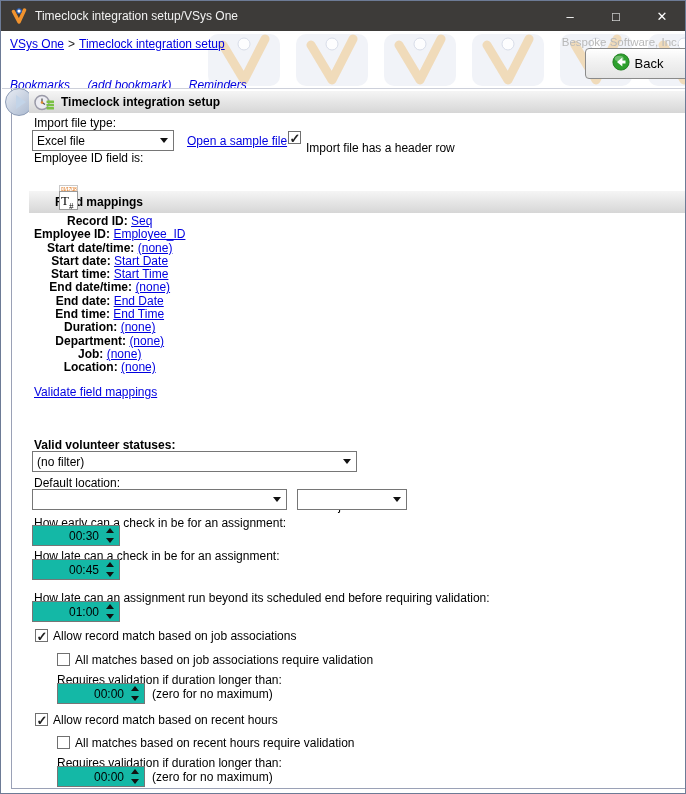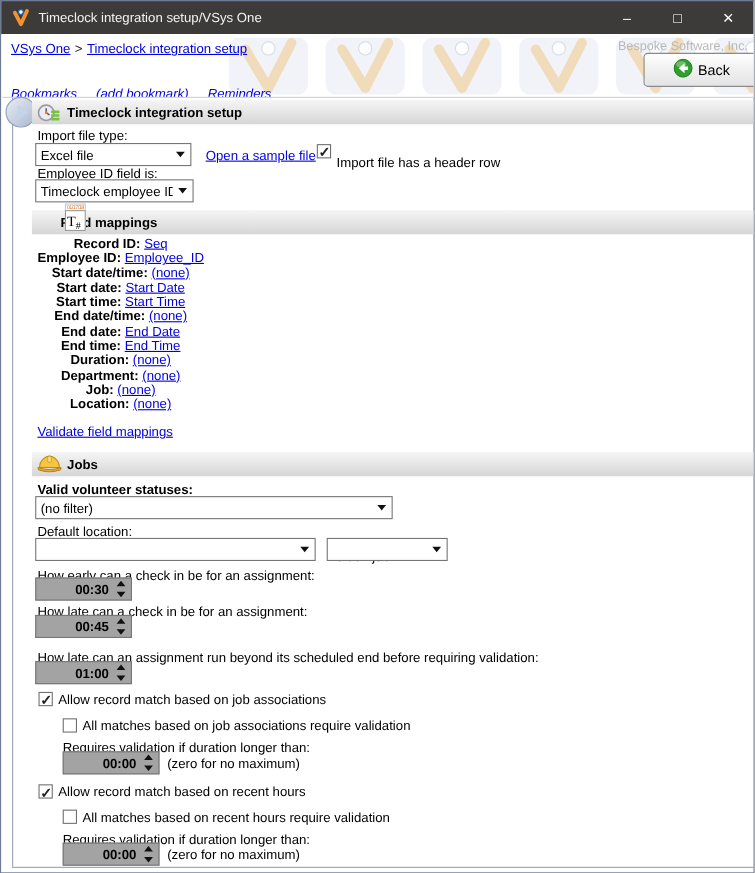--- a/index.html
+++ b/index.html
@@ -48,21 +48,21 @@
   .lbl { position:absolute; font-size:12px; white-space:nowrap; }
   
   .combo { position:absolute; height:21px; background:#fff; border:1px solid #767676; }
   .combo .val { position:absolute; left:4px; top:0; bottom:0; right:18px; display:flex; align-items:center;
     font-size:12px; white-space:nowrap; overflow:hidden; }
   .combo .dd { position:absolute; right:1px; top:1px; bottom:1px; width:16px;
     display:flex; align-items:center; justify-content:center; background:#fff; }
   .combo .dd i { width:0; height:0; border-left:4px solid transparent; border-right:4px solid transparent;
     border-top:5px solid #111; }
   
-  .spin { position:absolute; width:88px; height:21px; background:#a3a3a3; border:1px solid #767676;font-weight:bold; }
+  .spin { position:absolute; width:88px; height:21px; background:#14b8a6; border:1px solid #767676; }
   .spin .val { position:absolute; right:20px; top:0; bottom:0; display:flex; align-items:center; font-size:12px; }
   .spin .btns { position:absolute; right:3px; top:2px; bottom:2px; width:12px;
     display:flex; flex-direction:column; justify-content:space-between; align-items:center; }
   .spin .up { width:0; height:0; border-left:4px solid transparent; border-right:4px solid transparent;
     border-bottom:5px solid #111; }
   .spin .dn { width:0; height:0; border-left:4px solid transparent; border-right:4px solid transparent;
     border-top:5px solid #111; }
   
   .checkbox { position:absolute; width:13px; height:13px; background:#fff; border:1px solid #707070; }
   .checkbox.checked::after { content:"\2713"; position:absolute; left:0.5px; top:-1.5px;
@@ -177,26 +177,20 @@
   <div class="combo" style="left:31px; top:129px; width:142px;">
     <span class="val">Excel file</span>
     <span class="dd">
         <i></i>
       </span>
   </div>
   <a class="link abs" style="left:186px; top:133px;">Open a sample file</a>
   <span class="checkbox checked" style="left:287px; top:130px;"></span>
   <span class="cb-label" style="left:305px; top:140px;">Import file has a header row</span>
   <div class="lbl" style="left:33px; top:150px;">Employee ID field is:</div>
-  <div class="combo" style="left:31px; top:162px; width:144px;">
-    <span class="val">Timeclock employee ID</span>
-    <span class="dd">
-        <i></i>
-      </span>
-  </div>
 
   <div class="sec-header" style="top:190px;">
     <span class="tnum-icon">
       <div class="strip">01/17/18</div>
       <div class="box">T<sub>#</sub></div>
     </span>
     <span class="sec-title" style="margin-left:26px;">Field mappings</span>
   </div>
 
   <div class="abs" style="left:33px; top:214px;">
@@ -208,30 +202,20 @@
       <div class="map-row"><span class="map-label">End date/time:</span> <a class="link">(none)</a></div>
       <div class="map-row"><span class="map-label">End date:</span> <a class="link">End Date</a></div>
       <div class="map-row"><span class="map-label">End time:</span> <a class="link">End Time</a></div>
       <div class="map-row"><span class="map-label">Duration:</span> <a class="link">(none)</a></div>
       <div class="map-row"><span class="map-label">Department:</span> <a class="link">(none)</a></div>
       <div class="map-row"><span class="map-label">Job:</span> <a class="link">(none)</a></div>
       <div class="map-row"><span class="map-label">Location:</span> <a class="link">(none)</a></div>
     </div>
   <a class="link abs" style="left:33px; top:384px;">Validate field mappings</a>
 
-  <div class="sec-header" style="top:410px;">
-    <span class="abs" style="left:4px; top:1px;">
-      <svg width="24" height="19" viewBox="0 0 24 19">
-        <path d="M3 13 C3 6 9 2.5 12 2.5 C15 2.5 21 6 21 13 Z" fill="#f6c63e" stroke="#c08a18" stroke-width="1"></path>
-        <path d="M1.5 13 Q12 16.8 22.5 13 L22 15.2 Q12 18.6 2 15.2 Z" fill="#e9a92c" stroke="#b07a12" stroke-width="0.8"></path>
-        <rect x="10.4" y="2.8" width="3.2" height="5.5" rx="1" fill="#fbe08a" stroke="#c08a18" stroke-width="0.6"></rect>
-      </svg>
-    </span>
-    <span class="sec-title" style="margin-left:32px;">Jobs</span>
-  </div>
 
   <div class="lbl" style="left:33px; top:437px;font-weight:bold;">Valid volunteer statuses:</div>
   <div class="combo" style="left:31px; top:450px; width:325px;">
     <span class="val">(no filter)</span>
     <span class="dd">
         <i></i>
       </span>
   </div>
 
   <div class="lbl" style="left:33px; top:475px;">Default location:</div>

